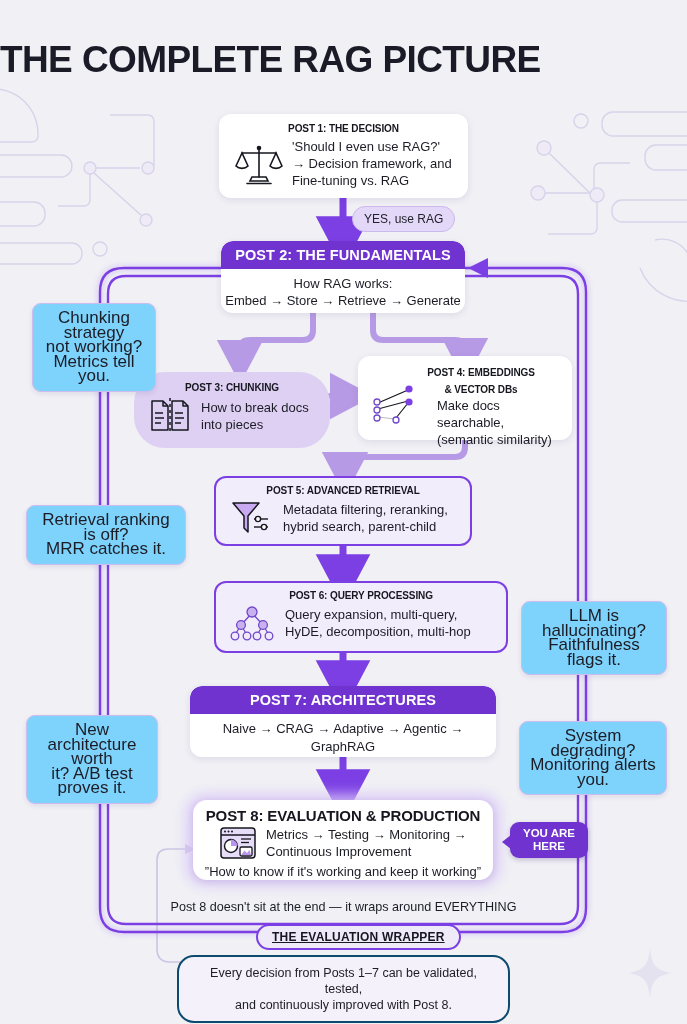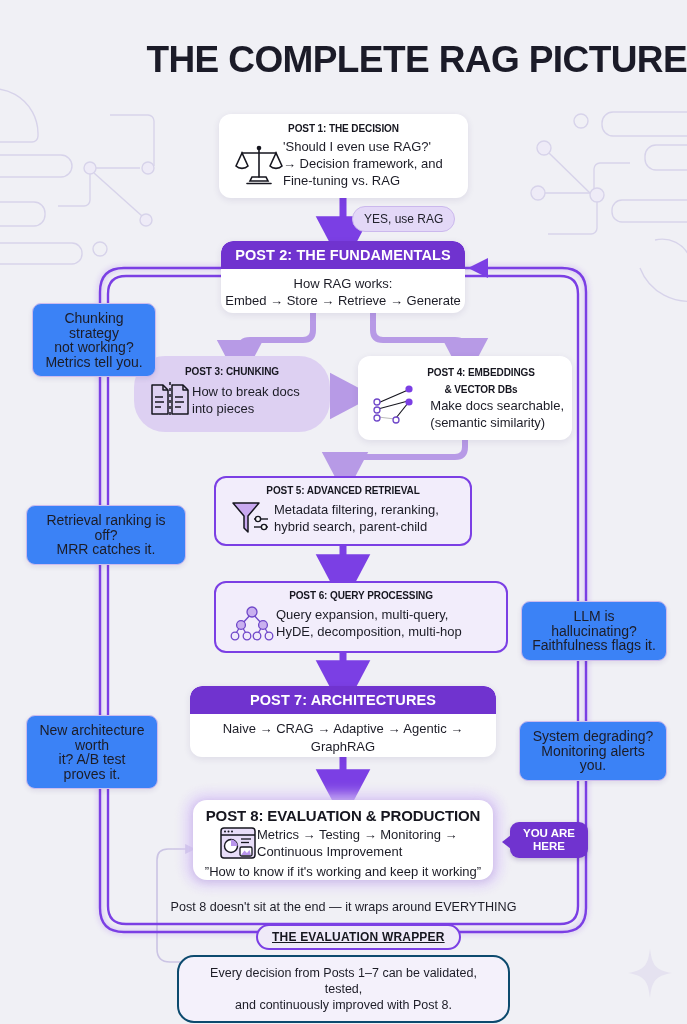--- a/index.html
+++ b/index.html
@@ -11,21 +11,21 @@
   }
   .stage{position:relative;width:687px;height:1024px;overflow:hidden;}
 
   
   .bg-deco{position:absolute;inset:0;z-index:0;pointer-events:none;}
   .sparkle{position:absolute;z-index:0;}
 
   
   .title{
     position:absolute;left:0;right:0;top:40px;
-    text-align:right;
+    text-align:left;
     font-size:37px;line-height:40px;
     font-weight:bold;
     letter-spacing:-0.6px;
     color:#1b1b28;
     z-index:6;
   }
 
   
   .card{position:absolute;z-index:5;box-sizing:border-box;}
 
@@ -59,30 +59,30 @@
     font-weight:bold;
     color:#16161f;
     font-size:10px;
     letter-spacing:-0.1px;
   }
   .card-body{
     font-size:13px;
     line-height:17px;
     color:#1c1c26;
   }
-  .row{display:flex;align-items:center;}
+  .row{display:flex;align-items:center;gap:9px;}
   .icon{flex:0 0 auto;display:block;}
 
   
   .note{
     position:absolute;z-index:7;box-sizing:border-box;
-    background:#3b82f6;
+    background:#7dd3fc;
     border:1px solid #cdbcee;
     border-radius:9px;
-    font-size:14px;line-height:14.5px;
+    font-size:17px;line-height:14.5px;
     color:#1c1c26;
     text-align:center;
     padding:7px 9px;
     box-shadow:0 2px 5px rgba(70,40,120,0.10);
   }
 
   
   .pill{
     position:absolute;z-index:8;box-sizing:border-box;
     background:#e3d8f7;
@@ -259,21 +259,21 @@
       <div>Embed → Store → Retrieve → Generate</div>
     </div>
   </div>
 
   <div class="note" style="left:32px;top:303px;width:124px;">
     <div>Chunking strategy</div>
     <div>not working?</div>
     <div>Metrics tell you.</div>
   </div>
 
-  <div class="card card-lilac" style="left:134px;top:356px;width:196px;height:76px;border-radius:31px;">
+  <div class="card card-lilac" style="left:134px;top:372px;width:196px;height:76px;border-radius:31px;">
     <div class="card-title" style="padding-top:10px;">POST 3: CHUNKING</div>
     <div class="row" style="padding:3px 8px 0 14px;">
       <svg class="icon" width="44" height="40" viewBox="0 0 44 40">
         <g fill="none" stroke="#16161f" stroke-width="1.5" stroke-linejoin="round">
           <path d="M4 5 h11 l5 5 v24 h-16 Z"></path>
           <path d="M15 5 v5 h5"></path>
           <line x1="7" y1="17" x2="15" y2="17"></line>
             <line x1="7" y1="22" x2="16" y2="22"></line>
             <line x1="7" y1="27" x2="13" y2="27"></line>
           <path d="M24 5 h11 l5 5 v24 h-16 Z"></path>

